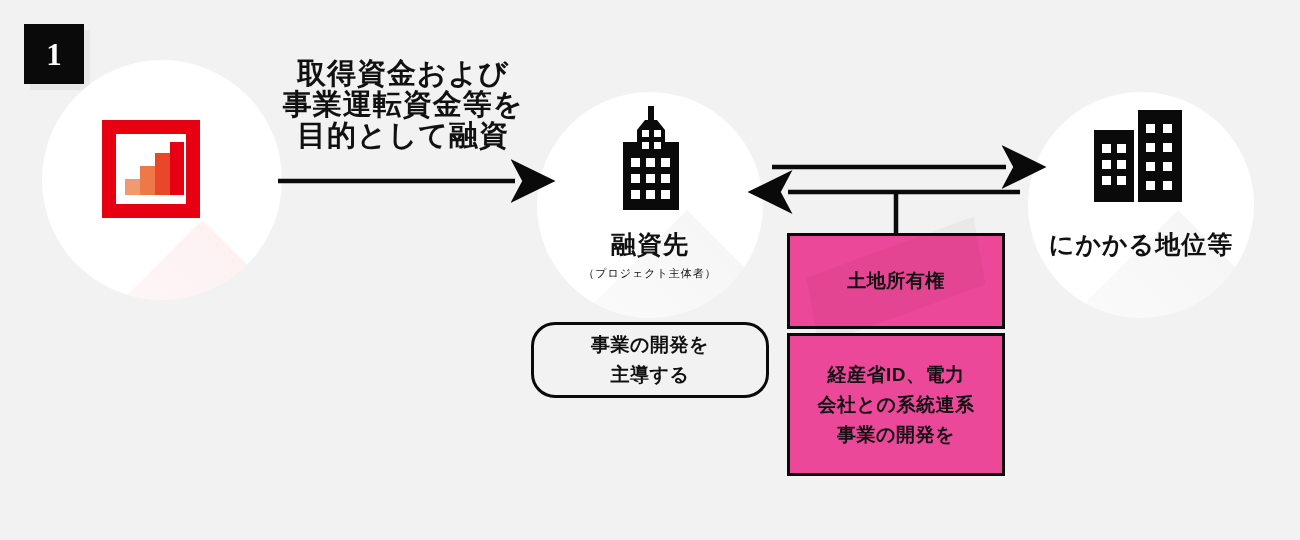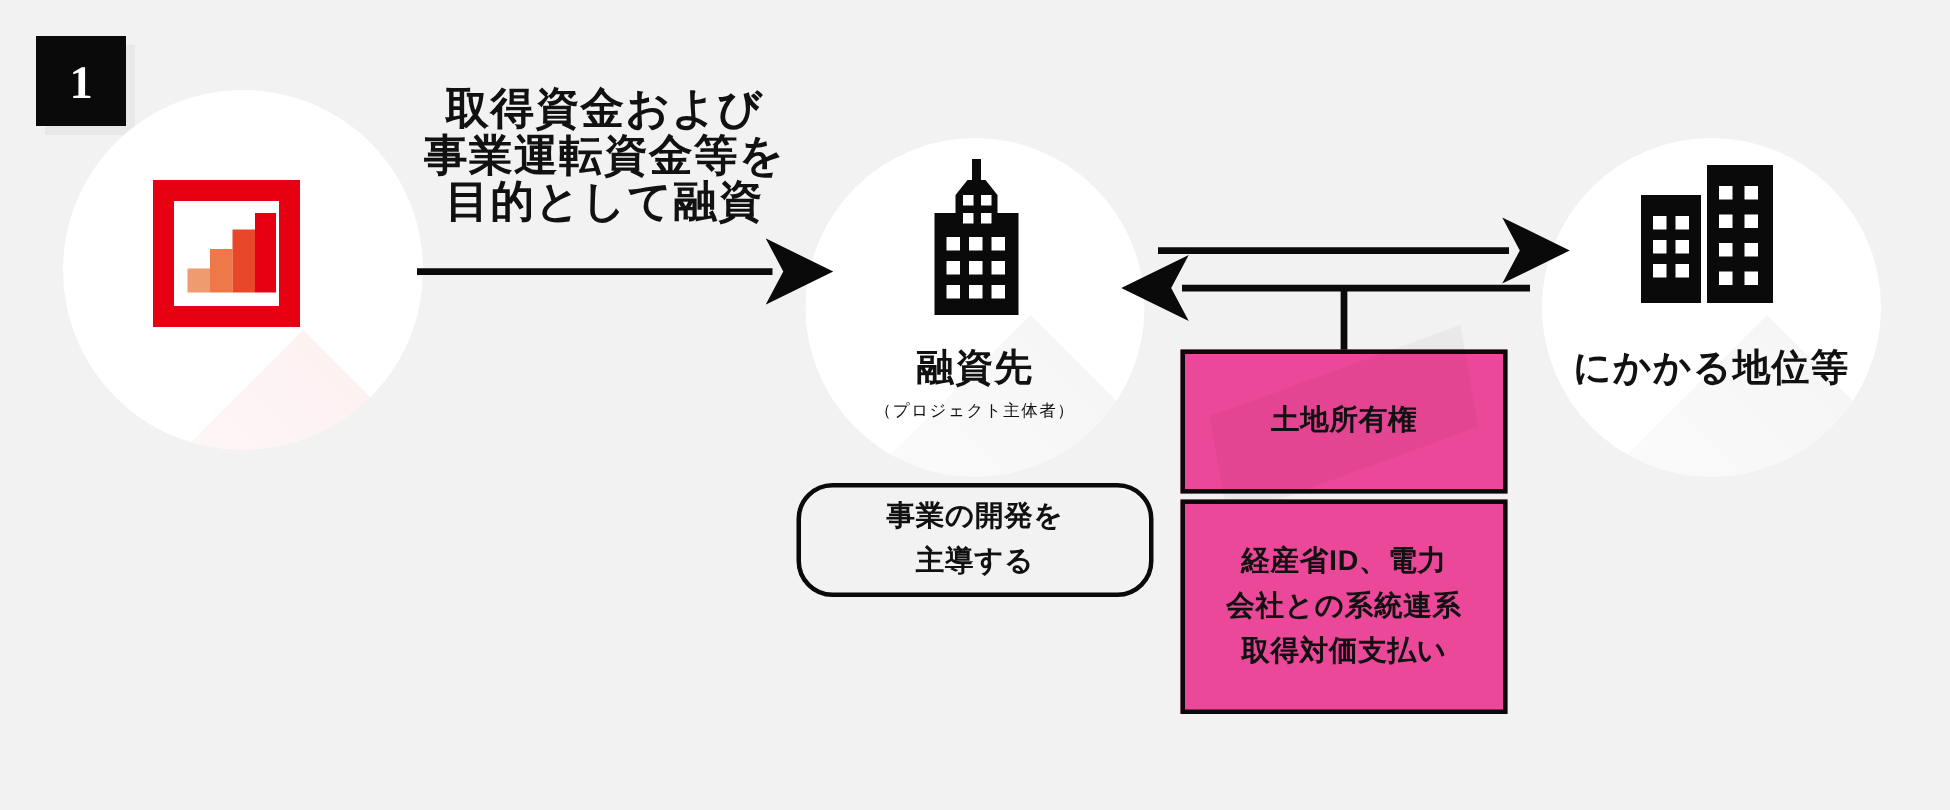--- a/index.html
+++ b/index.html
@@ -259,16 +259,16 @@
   </div>
 
   <div class="box filled" style="left:787px; top:233px; width:218px; height:96px;">
     <div class="boxshadow"></div>
     <span>土地所有権</span>
   </div>
 
   <div class="box filled" style="left:787px; top:333px; width:218px; height:143px;">
     <span>経産省ID、電力
 会社との系統連系
-取得対価支払い</span>
+事業の開発を</span>
   </div>
 
 </div>
 
 </body></html>

